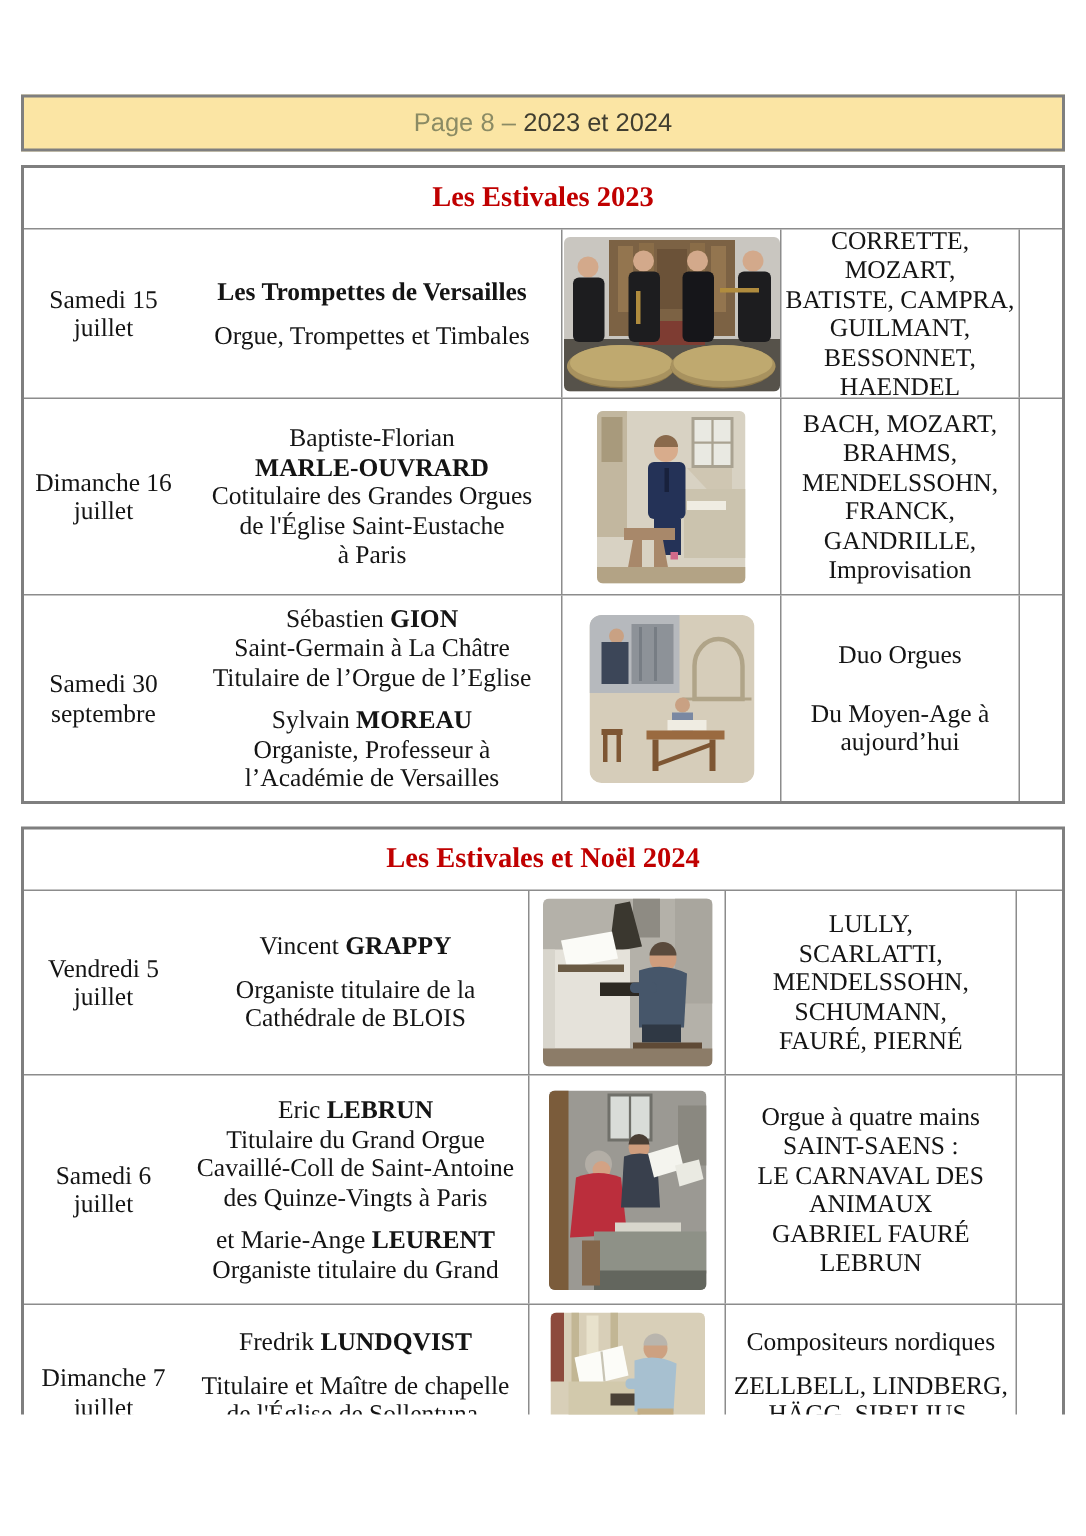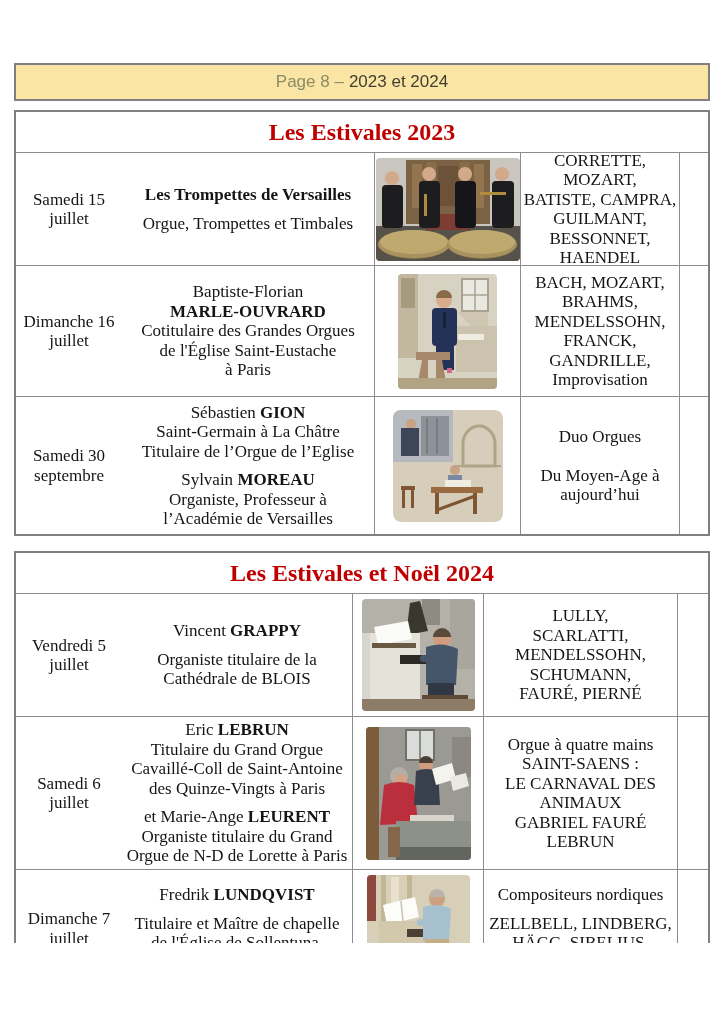--- a/index.html
+++ b/index.html
@@ -28,21 +28,21 @@
   
   .prog-table {
     margin:0 14px;
     border:2px solid #7f7f7f;
     background:#ffffff;
   }
   .prog-table.t2 { margin-top:15px; }
   .t-title {
     height:40px;
     display:flex; align-items:center; justify-content:center;
-    font-weight:bold; font-size:24px;
+    font-weight:bold; font-size:19px;
     color:#c00000;
   }
   .t-row {
     display:grid;
     grid-template-columns:106px 252px 146px 160px 1fr;
     border-top:1.6px solid #8c8c8c;
   }
   .t2 .t-row { grid-template-columns:106px 230px 131px 195px 1fr; }
   .cell {
     display:flex; flex-direction:column;
@@ -265,21 +265,20 @@
           <div>Samedi 6</div>
           <div>juillet</div>
         </div>
       <div class="cell c-perf">
           <div>Eric <strong>LEBRUN</strong></div>
           <div>Titulaire du Grand Orgue</div>
           <div>Cavaillé-Coll de Saint-Antoine</div>
           <div>des Quinze-Vingts à Paris</div>
           <div class="gap">et Marie-Ange <strong>LEURENT</strong></div>
           <div>Organiste titulaire du Grand</div>
-          <div>Orgue de N-D de Lorette à Paris</div>
         </div>
       <div class="cell c-img">
         <svg class="photo" width="105" height="133" viewBox="0 0 105 133" role="img" aria-label="Deux organistes côte à côte à la console, femme en rouge">
           <rect width="105" height="133" fill="#9b9993"></rect>
           <rect x="0" y="0" width="13" height="133" fill="#7b5c3b"></rect>
           <rect x="40" y="3" width="28" height="30" fill="#d9dcd8" stroke="#70706a" stroke-width="2"></rect>
           <line x1="54" y1="3" x2="54" y2="33" stroke="#70706a" stroke-width="1.5"></line>
           <rect x="86" y="10" width="19" height="40" fill="#8a8880"></rect>
           <circle cx="33" cy="49" r="9" fill="#b3aea6"></circle>
           <circle cx="35" cy="53" r="6" fill="#d3a284"></circle>

